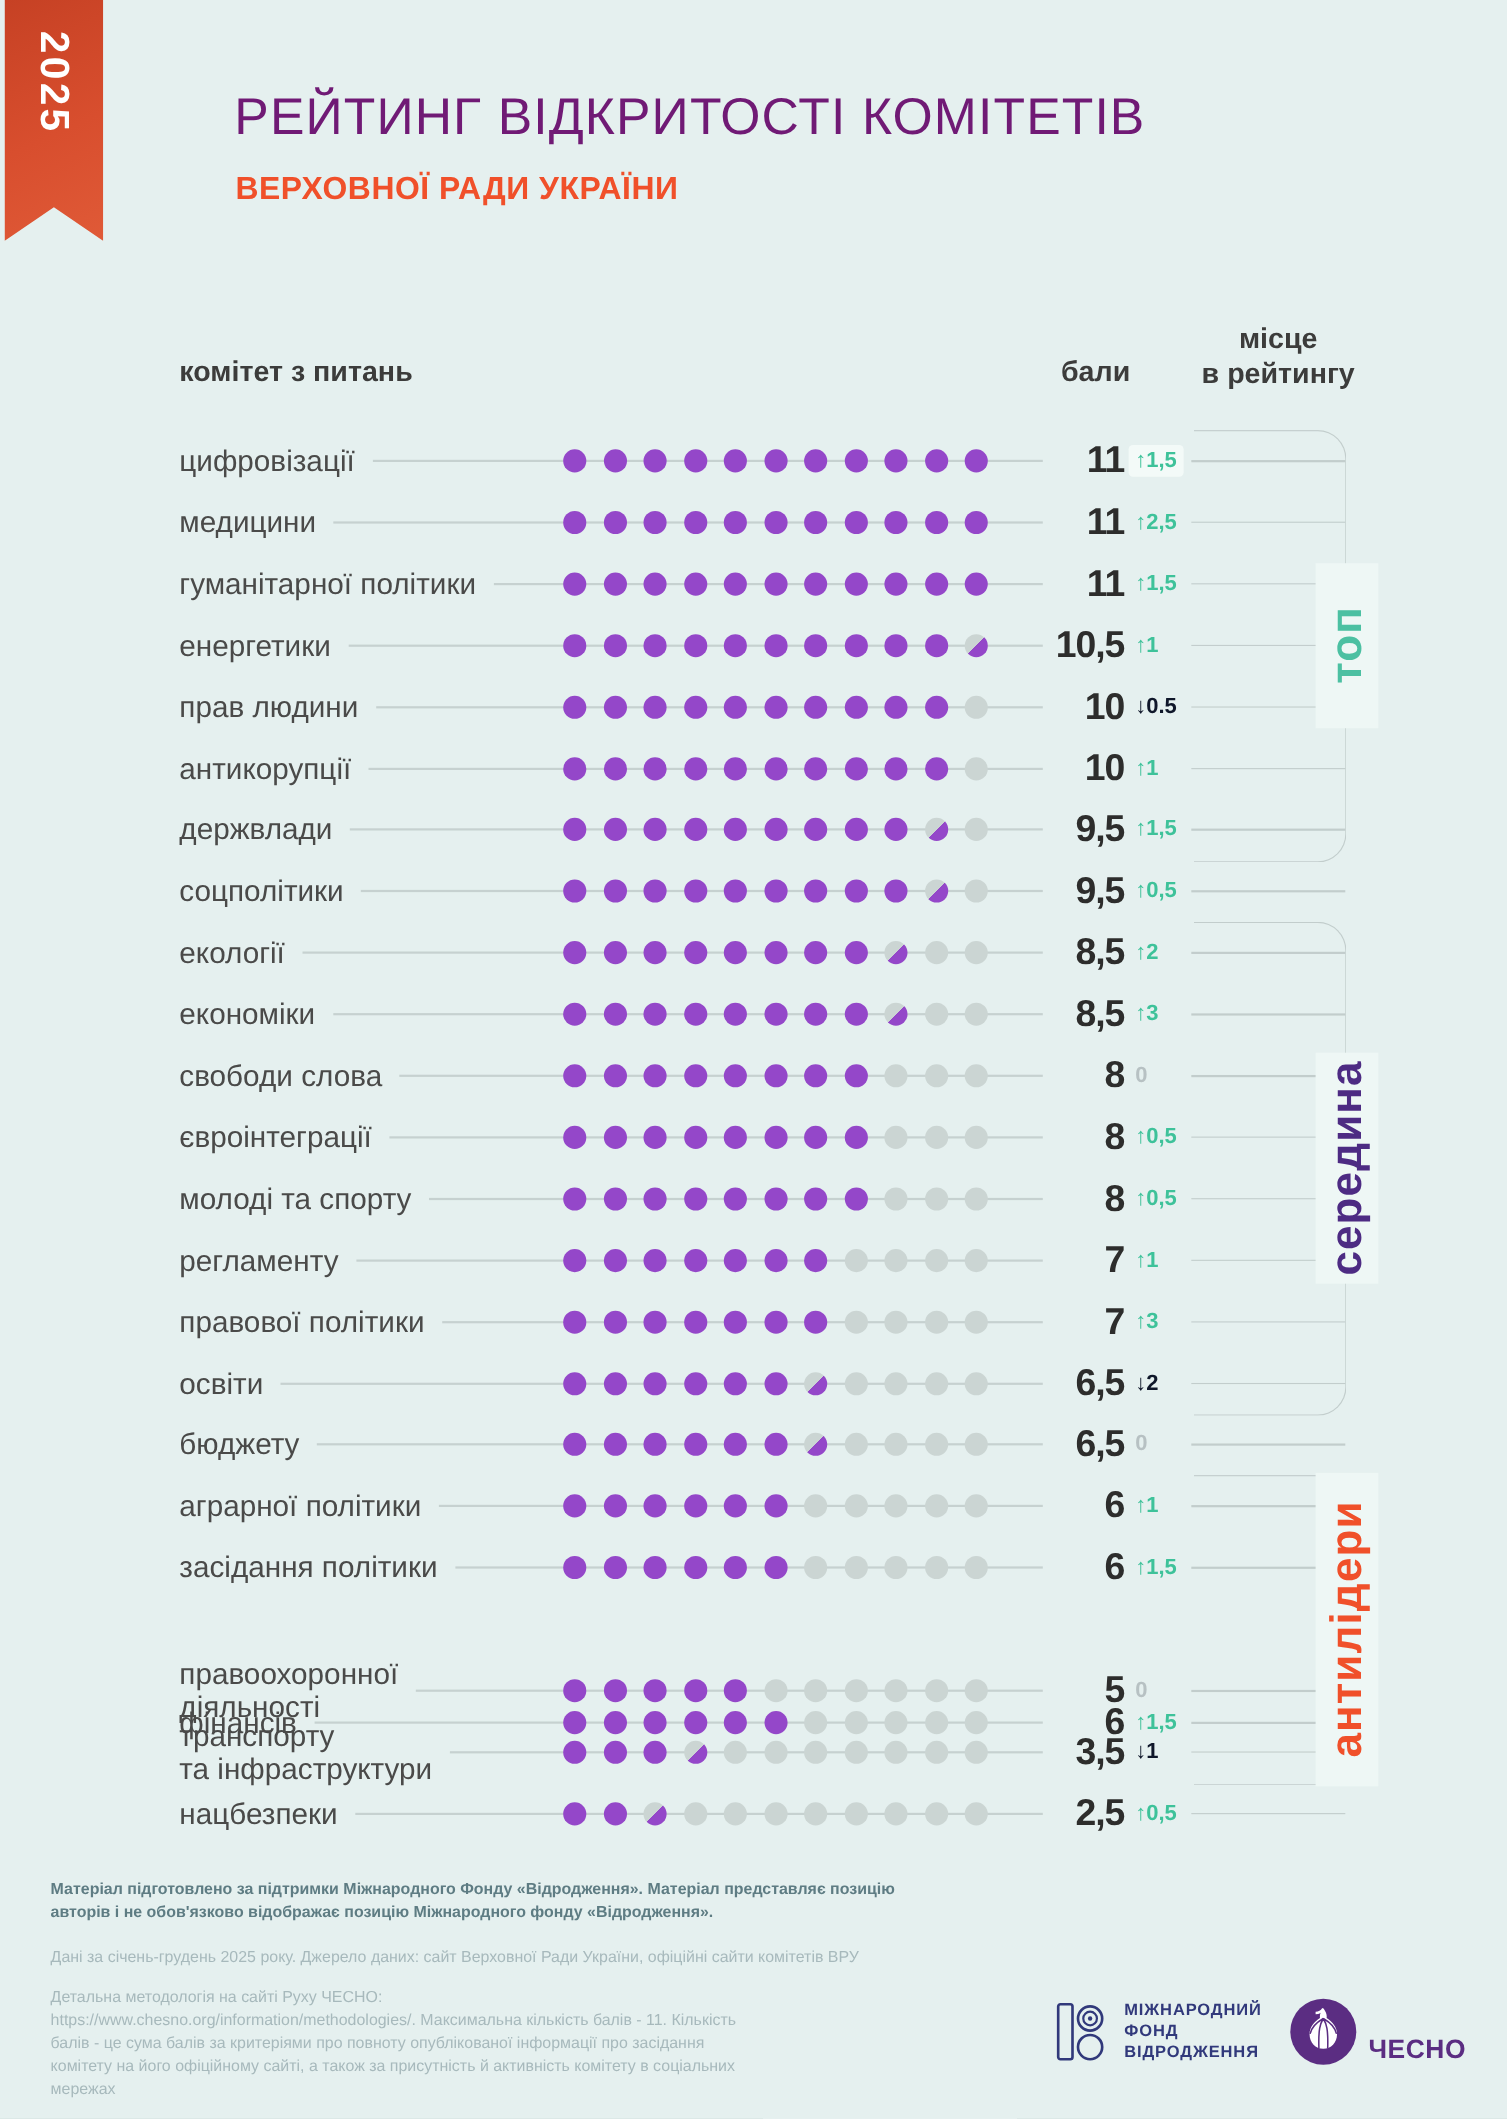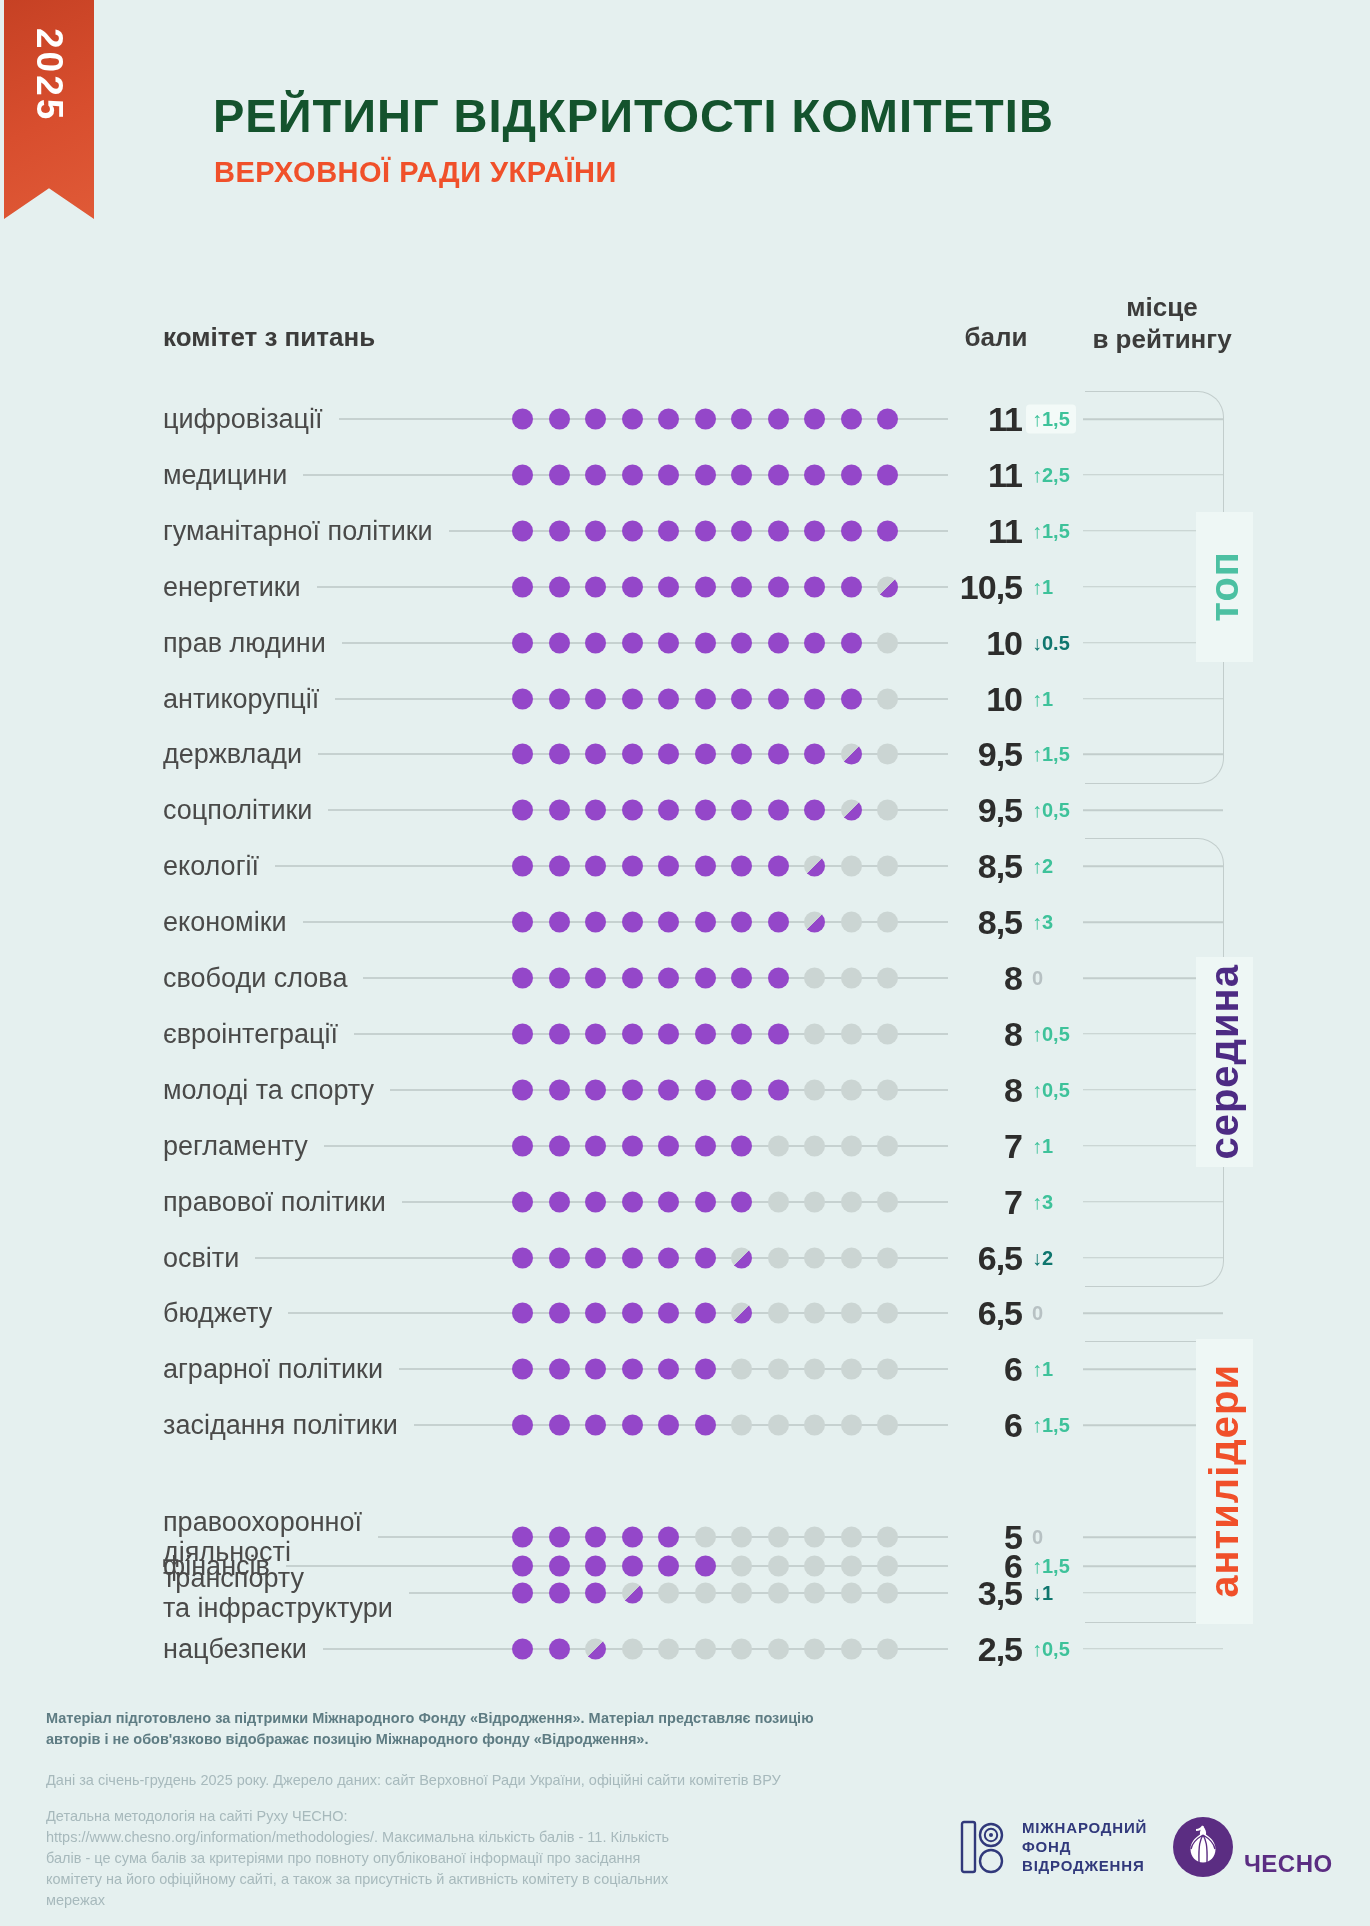--- a/index.html
+++ b/index.html
@@ -8,21 +8,21 @@
 
   
   .ribbon{position:absolute;left:4px;top:0;width:90px;height:219px;
     background:linear-gradient(155deg,#c64124 0%,#d84e2e 55%,#e05a37 100%);
     clip-path:polygon(0 0,100% 0,100% 100%,50% 86%,0 100%);
     display:flex;align-items:flex-start;justify-content:center;}
   .ribbon span{writing-mode:vertical-rl;color:#ffffff;font-weight:800;font-size:37px;
     letter-spacing:3px;margin-top:28px;}
 
   
-  .title{position:absolute;left:213px;top:88px;font-size:47px;font-weight:700;color:#14532d;letter-spacing:1px;}
+  .title{position:absolute;left:213px;top:78px;font-size:47px;font-weight:400;color:#701a75;letter-spacing:1px;}
   .subtitle{position:absolute;left:214px;top:156px;font-size:29px;font-weight:700;color:#f0502a;letter-spacing:0.5px;}
 
   
   .col-head{position:absolute;font-size:26px;font-weight:700;color:#3c3c3b;}
   .head-committee{left:163px;top:322px;}
   .head-score{left:946px;top:322px;width:100px;text-align:center;}
   .head-place{left:1072px;top:291px;width:180px;text-align:center;line-height:32px;}
 
   
   .row{position:absolute;left:0;width:1298px;height:56px;margin-top:28px;}
@@ -32,21 +32,21 @@
   .dots{position:absolute;left:512px;top:50%;transform:translateY(-50%);display:flex;gap:15.5px;z-index:2;}
   .dot{width:21px;height:21px;border-radius:50%;}
   .dot.full{background:#9447c9;}
   .dot.empty{background:#cbd5d3;}
   .dot.half{background:linear-gradient(315deg,#9447c9 50%,#cbd5d3 50%);}
   .score{position:absolute;left:900px;width:122px;top:50%;transform:translateY(-50%);
     text-align:right;font-size:34px;font-weight:800;color:#2d2d2c;letter-spacing:-1px;}
   .change{position:absolute;left:1026px;top:50%;transform:translateY(-50%);
     font-size:20px;font-weight:700;letter-spacing:0;white-space:nowrap;padding:3px 6px;border-radius:4px;}
   .change.up{color:#3ec29a;}
-  .change.down{color:#0f766e;}
+  .change.down{color:#0f172a;}
   .change.zero{color:#b7c1c3;}
   .change.hl{background:#f3faf8;}
   .connector{position:absolute;left:1083px;width:140px;height:1.5px;background:#c2cdcc;top:50%;transform:translateY(-50%);}
 
   
   .bracket{position:absolute;left:1085px;width:138px;border:1.5px solid #c2cdcc;border-left:none;
     border-radius:0 26px 26px 0;background:transparent;}
   .group-box{position:absolute;left:1196px;width:57px;background:#eef7f5;z-index:3;
     display:flex;align-items:center;justify-content:center;}
   .group-box span{writing-mode:vertical-rl;transform:rotate(180deg);font-weight:800;font-size:40px;letter-spacing:1px;}

